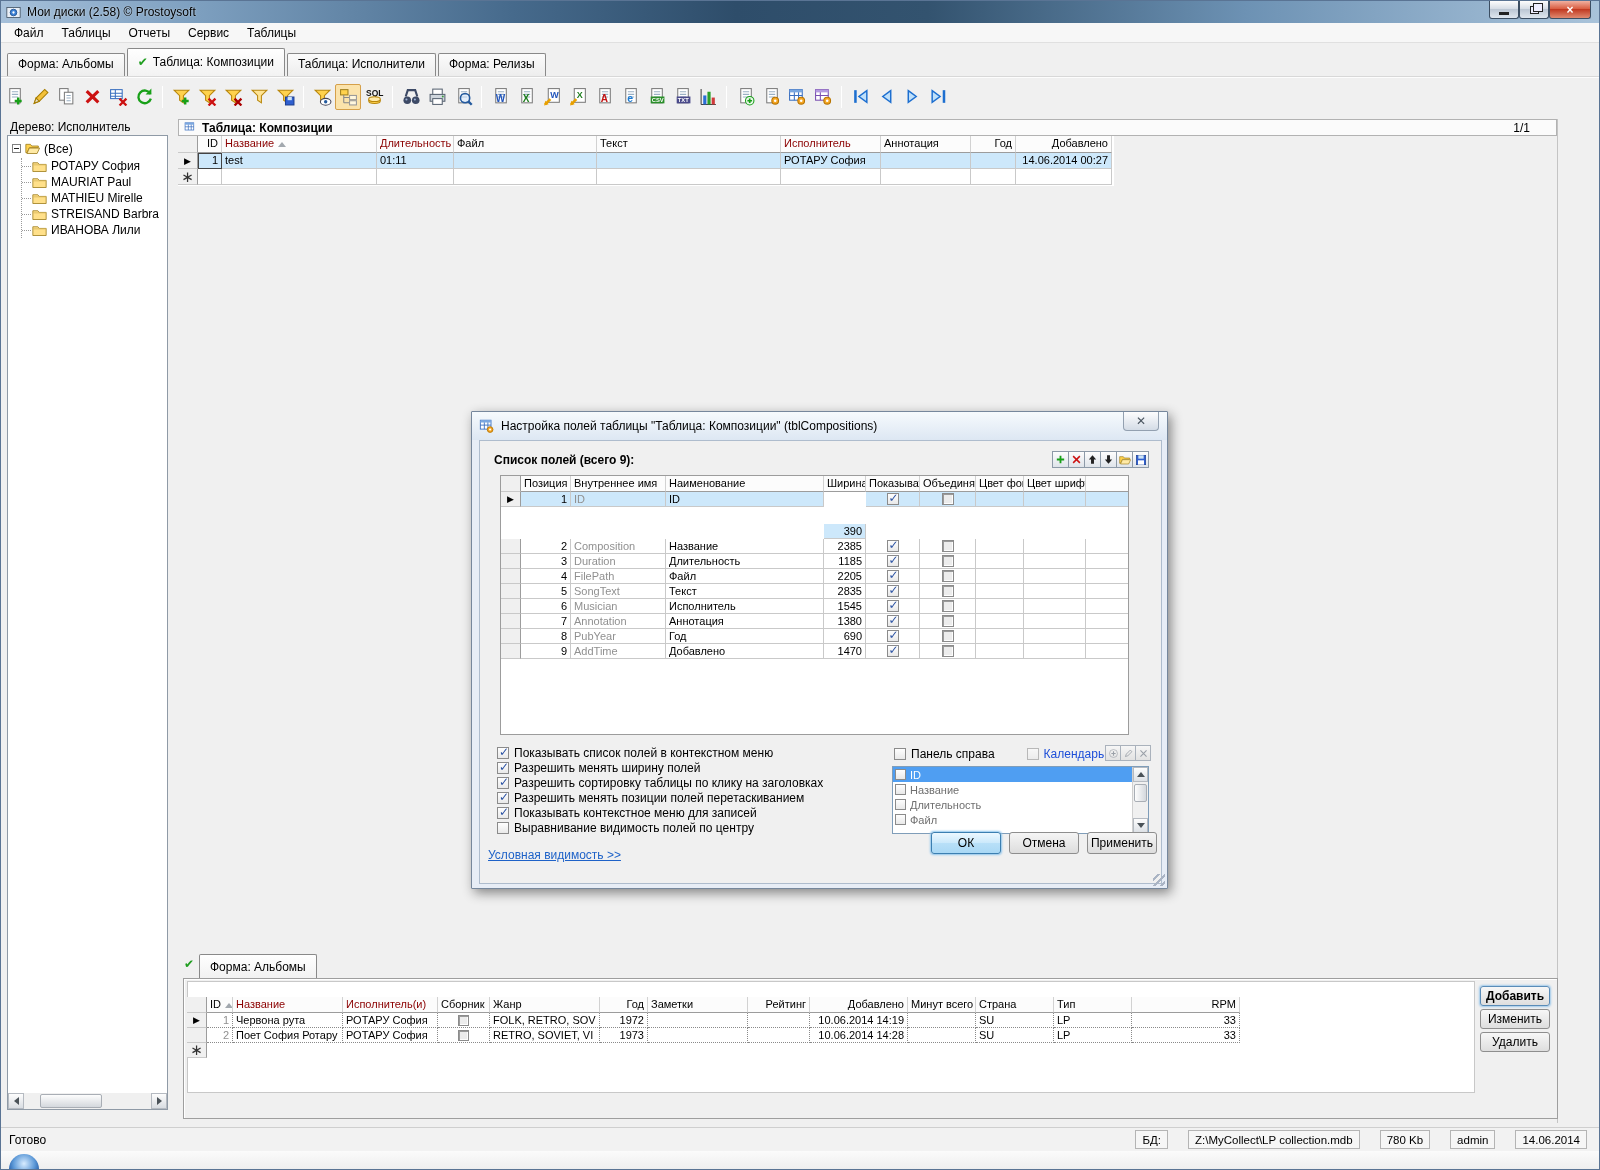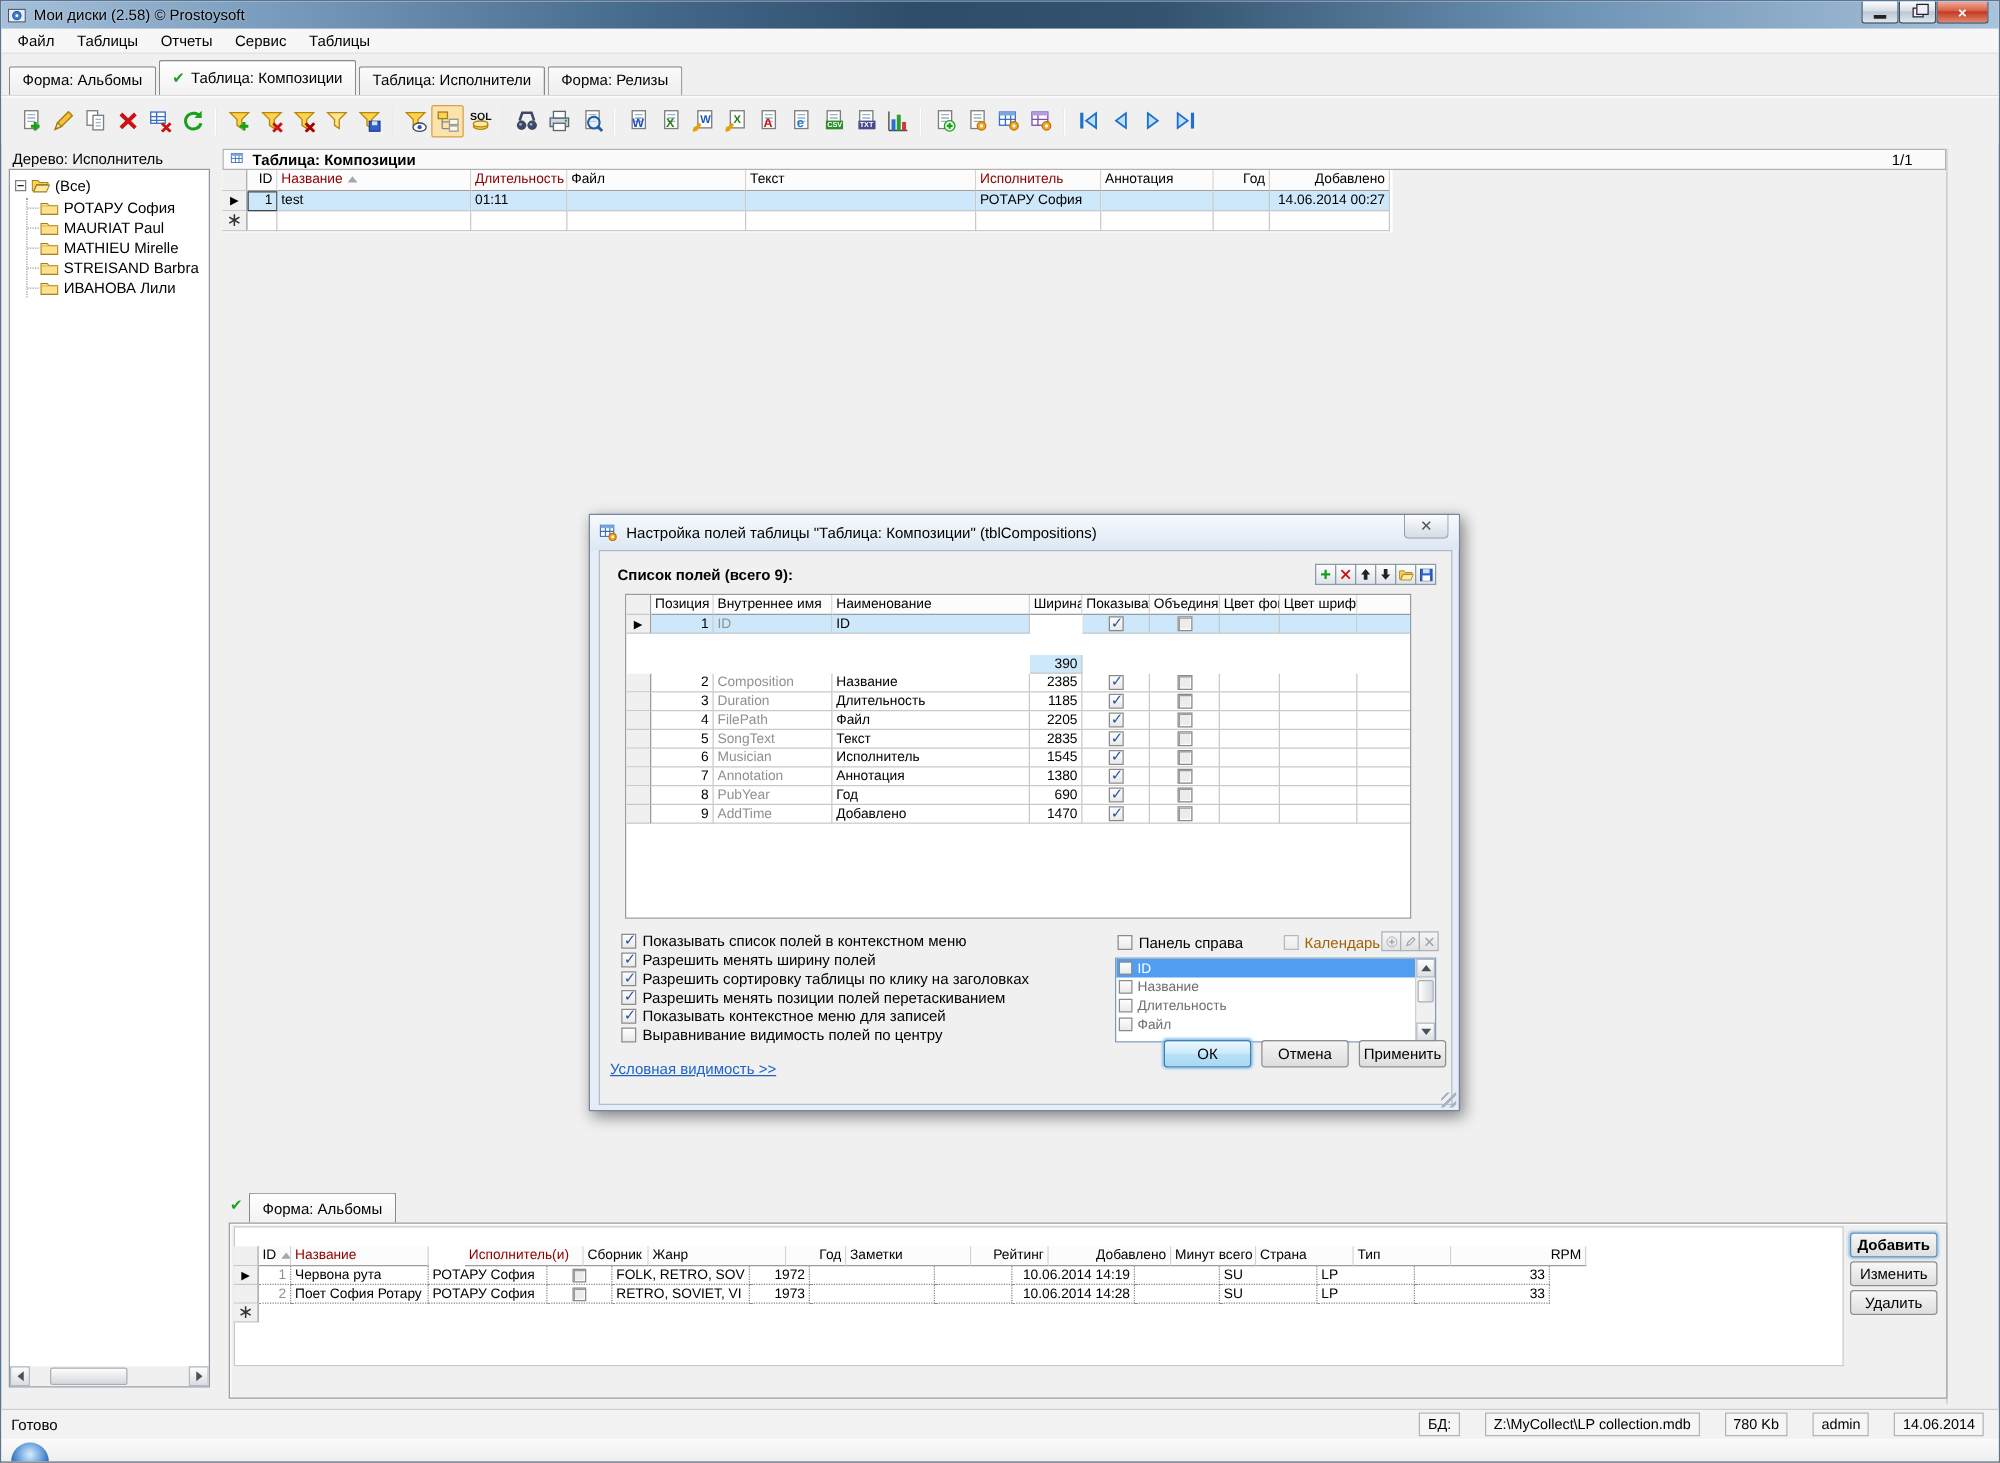--- a/index.html
+++ b/index.html
@@ -26,21 +26,21 @@
   .menu-item{padding:2px 9px;}
   
   #tabstrip{position:absolute;left:0;top:43px;width:100%;height:33px;background:#f0f0f0;
     display:flex;align-items:flex-end;padding-left:6px;border-bottom:1px solid #d8d8d8;}
   .tab{height:23px;padding:3px 10px 0 10px;margin-right:2px;background:linear-gradient(#fbfbfb,#ededed);
     border:1px solid #898989;border-bottom:none;border-radius:2px 2px 0 0;white-space:nowrap;}
   .tab.active{height:28px;padding-top:6px;background:linear-gradient(#ffffff,#f2f2f2);z-index:2;font-weight:normal;}
   .tab .chk{color:#1f9e1f;font-weight:bold;margin-right:5px;}
   
   #toolbar{position:absolute;left:0;top:76px;width:100%;height:38px;background:#f0f0f0;
-    border-top:1px solid #fdfdfd;display:flex;align-items:center;padding-left:10px;}
+    border-top:1px solid #fdfdfd;display:flex;align-items:center;}
   .tbtn{width:26px;height:26px;display:flex;align-items:center;justify-content:center;border:1px solid transparent;}
   .tbtn.pressed{background:#fbe3ab;border:1px solid #d5a04a;border-radius:2px;}
   .tsep{width:1px;height:22px;background:#b8b8b8;border-right:1px solid #fff;margin:0 5px;}
   
   #tree-label{position:absolute;left:9px;top:119px;}
   #tree-box{position:absolute;left:6px;top:134px;width:161px;height:975px;background:#fff;
     border:1px solid #8f9aa6;overflow:hidden;}
   .tree-root{display:flex;align-items:center;padding:5px 2px 2px 4px;white-space:nowrap;}
   .expander{width:9px;height:9px;border:1px solid #808080;background:#fff;position:relative;margin-right:4px;flex:none;}
   .expander:before{content:"";position:absolute;left:1px;top:3px;width:5px;height:1px;background:#222;}
@@ -556,21 +556,21 @@
   <div class="tab" style="position:absolute;left:198px;top:953px;height:25px;padding-top:5px;background:linear-gradient(#ffffff,#f1f1f1);">
     <span>Форма: Альбомы</span>
   </div>
   <div style="position:absolute;left:182px;top:977px;width:1375px;height:141px;border:1px solid #9e9e9e;background:#f0f0f0;box-shadow:inset 1px 1px 0 #fff;"></div>
   <div style="position:absolute;left:186px;top:980px;width:1288px;height:112px;background:#fff;border:1px solid #c8c8c8;"></div>
   <div id="bottom-grid" class="grid" style="left:186px;top:996px;width:1054px;height:78px;background:transparent;">
       <div class="grow ghead">
         <div class="gmark" style="height: 16px;"></div>
         <div class="gcell r" style="width: 26px; height: 16px;"><span>ID</span><span class="tri sort"></span></div>
         <div class="gcell accent" style="width: 110px; height: 16px;"><span>Название</span></div>
-        <div class="gcell accent" style="width: 95px; height: 16px; margin-left: 29px;"><span>Исполнитель(и)</span></div>
+        <div class="gcell accent" style="width: 95px; height: 16px;"><span>Исполнитель(и)</span></div>
         <div class="gcell" style="width: 52px; height: 16px;"><span>Сборник</span></div>
         <div class="gcell" style="width: 110px; height: 16px;"><span>Жанр</span></div>
         <div class="gcell r" style="width: 48px; height: 16px;"><span>Год</span></div>
         <div class="gcell" style="width: 100px; height: 16px;"><span>Заметки</span></div>
         <div class="gcell r" style="width: 62px; height: 16px;"><span>Рейтинг</span></div>
         <div class="gcell r" style="width: 98px; height: 16px;"><span>Добавлено</span></div>
         <div class="gcell" style="width: 68px; height: 16px;"><span>Минут всего</span></div>
         <div class="gcell" style="width: 78px; height: 16px;"><span>Страна</span></div>
         <div class="gcell" style="width: 78px; height: 16px;"><span>Тип</span></div>
         <div class="gcell r" style="width: 108px; height: 16px;"><span>RPM</span></div>
@@ -865,21 +865,21 @@
           </div>
           <div class="opt">
             <span class="cb"></span>
             <span>Выравнивание видимость полей по центру</span>
           </div>
         </div>
       <div id="dlg-right-row">
         <span class="cb" style="margin-right:5px;"></span>
         <span>Панель справа</span>
         <span class="cb disabled" style="margin:0 5px 0 32px;"></span>
-        <span style="color:#a16207;">Календарь</span>
+        <span style="color:#1d4ed8;">Календарь</span>
       </div>
       <div id="dlg-smallbtns">
           <span class="smallbtn">
             <svg width="11" height="11" viewBox="0 0 18 18">
               <circle cx="9" cy="9" r="6.5" fill="none" stroke="#9aa0a8"></circle>
               <path d="M9 5.5v7M5.5 9h7" stroke="#9aa0a8" stroke-width="1.8"></path>
             </svg>
           </span>
           <span class="smallbtn">
             <svg width="11" height="11" viewBox="0 0 18 18">

